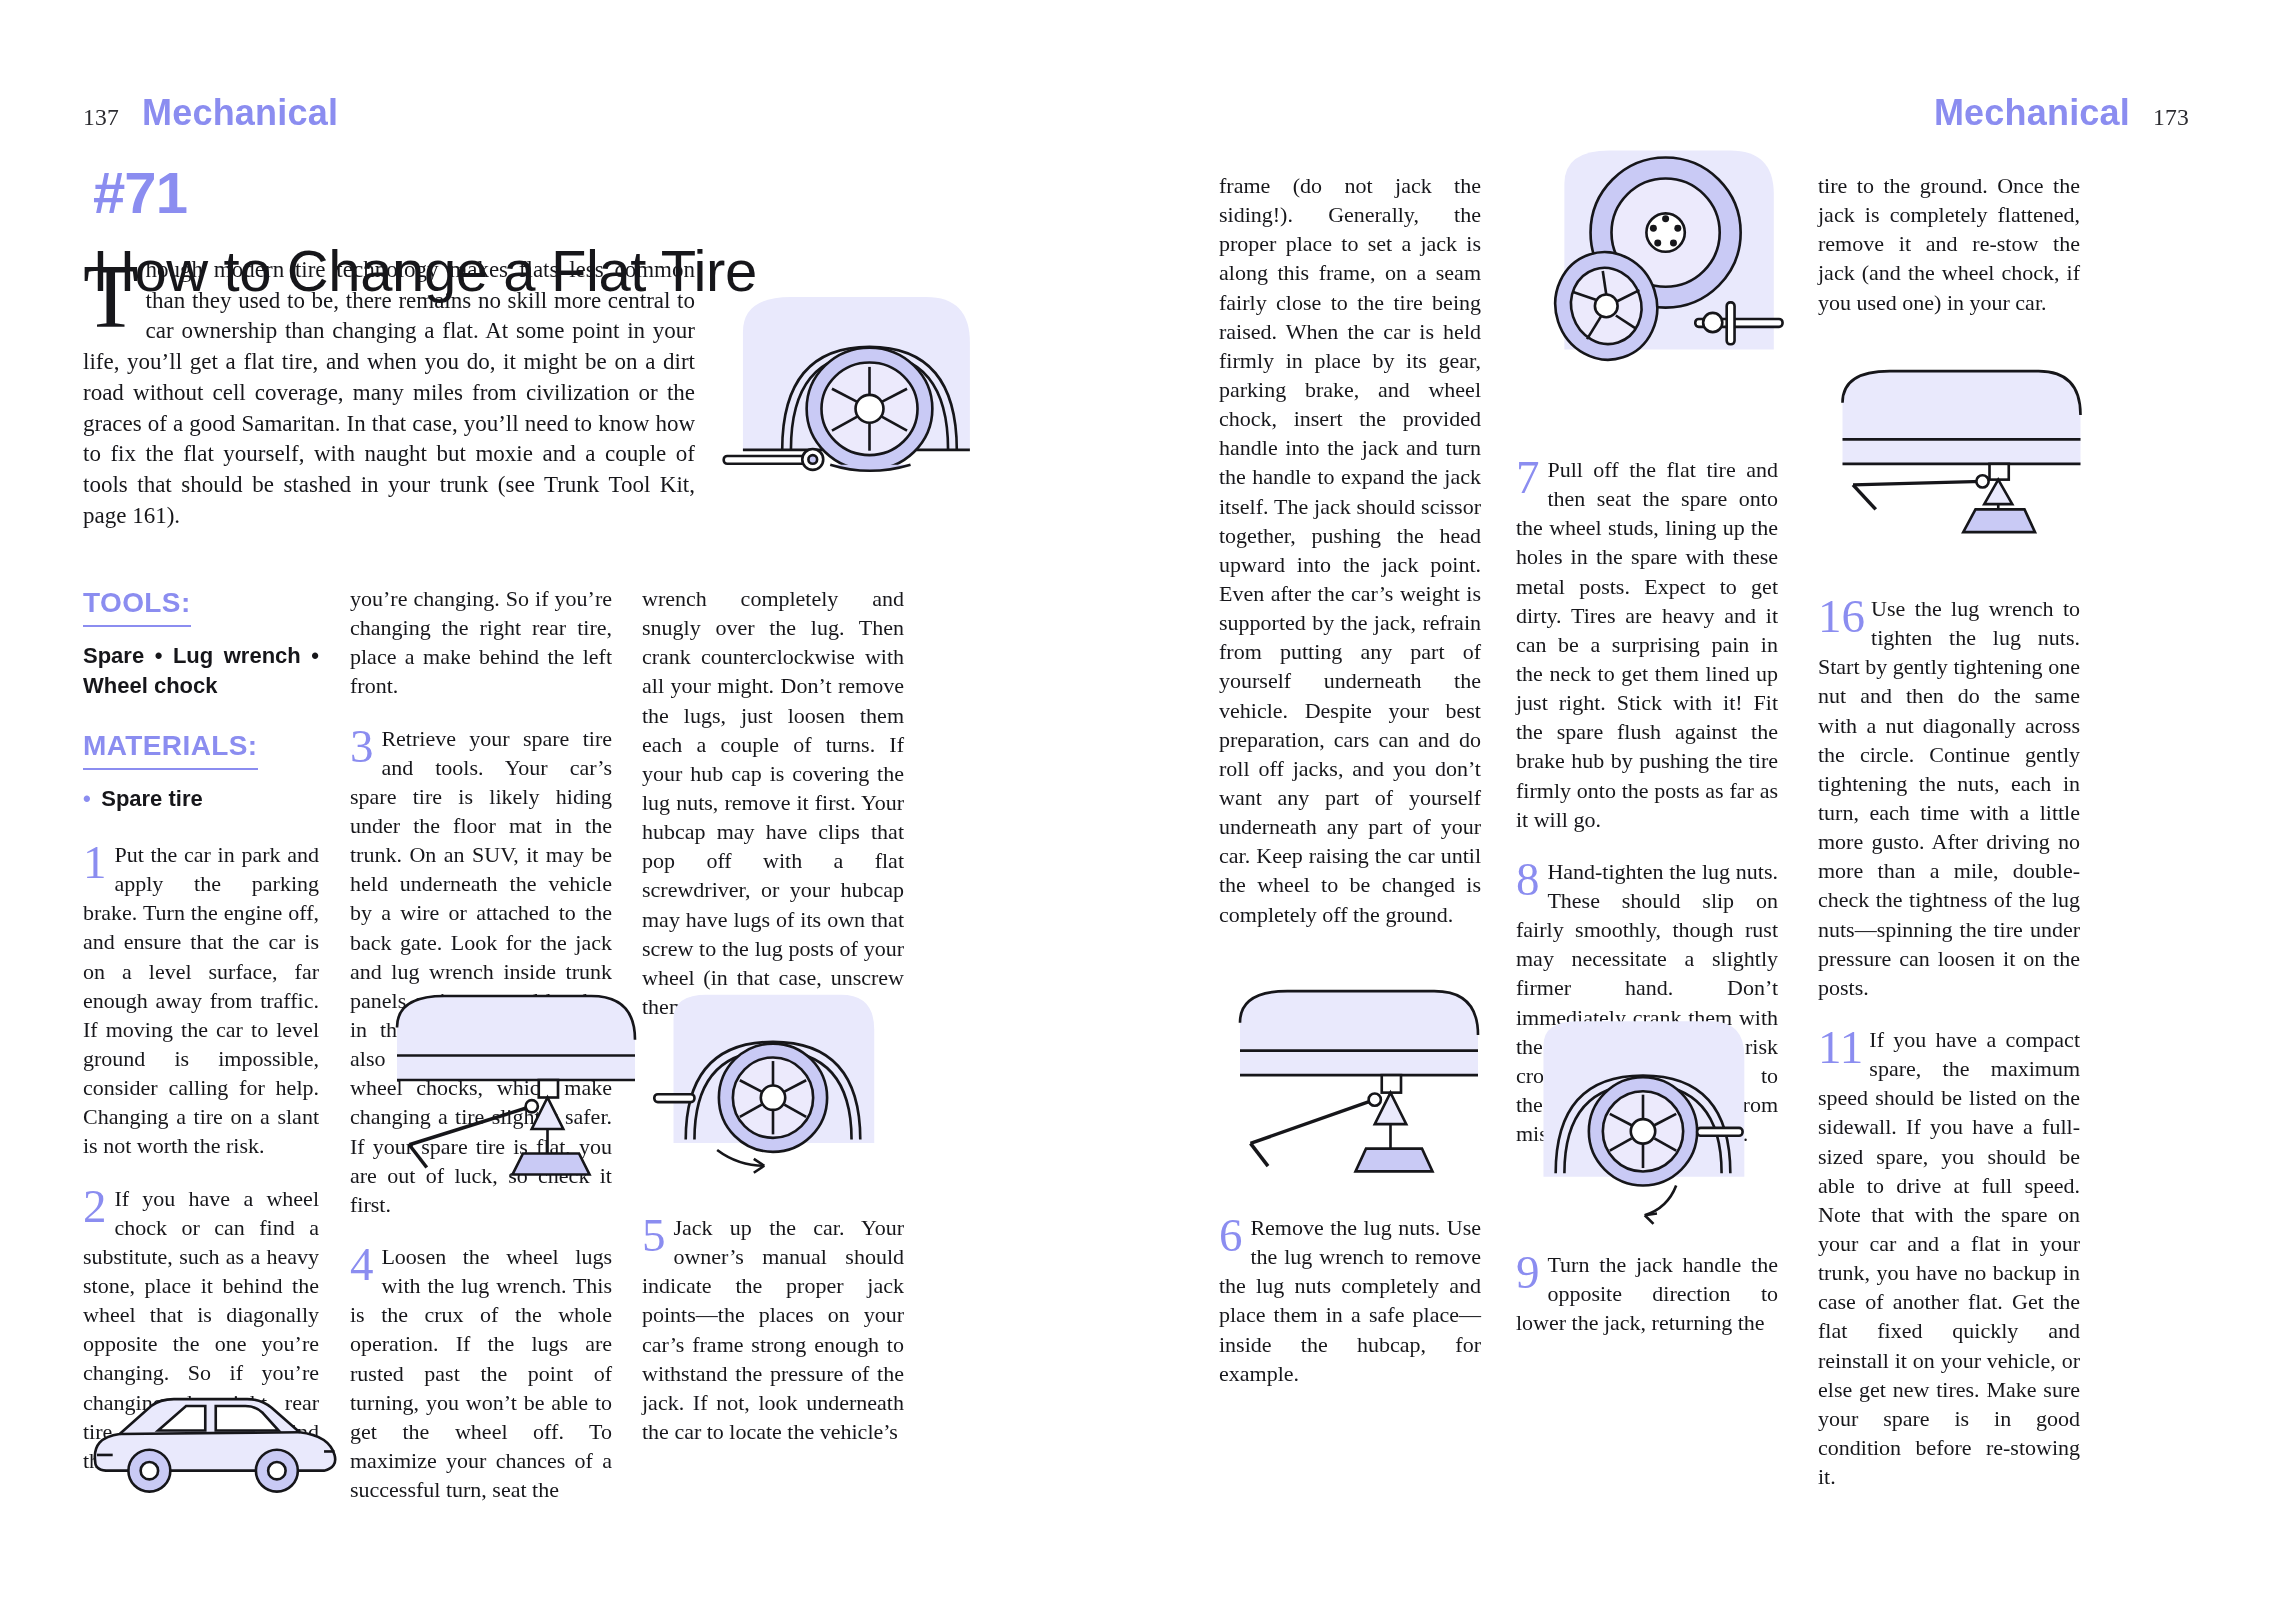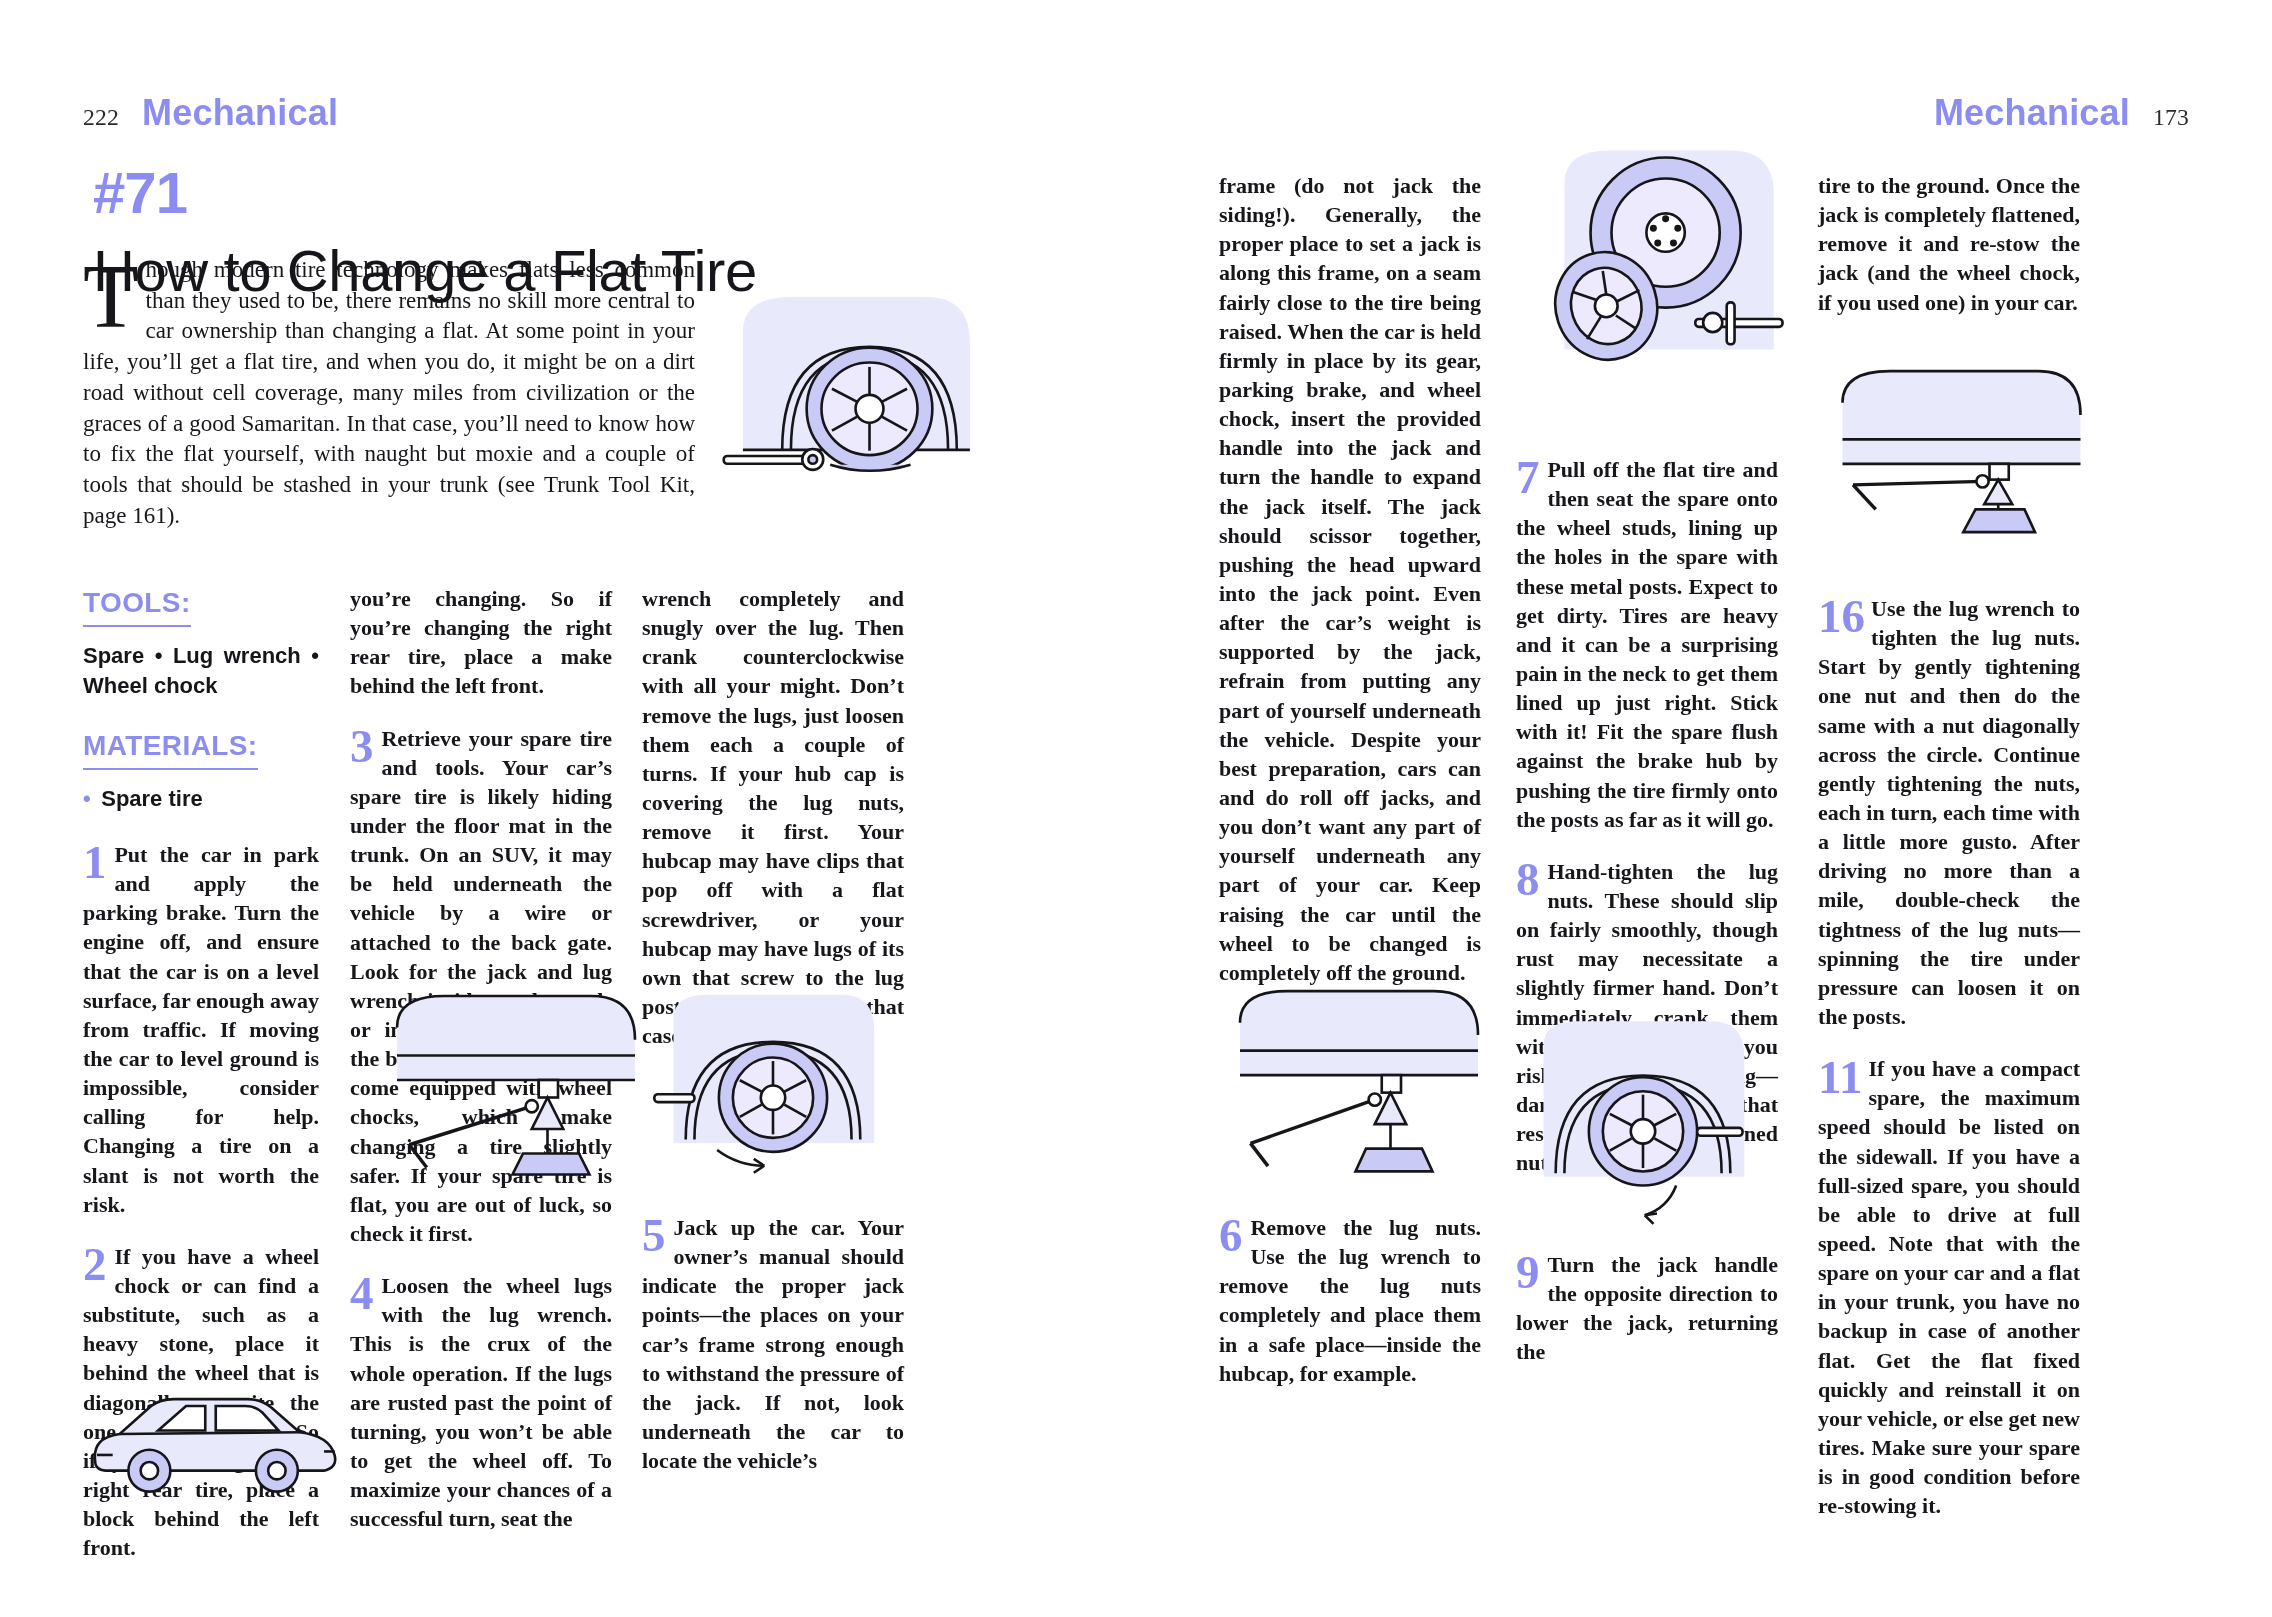--- a/index.html
+++ b/index.html
@@ -103,21 +103,20 @@
   .col {
     position: absolute;
     font-size: 22px;
     line-height: 1.325;
     text-align: justify;
     hyphens: auto;
   }
   .step {
     position: relative;
     margin-bottom: 23px;
-    font-weight: bold;
   }
   .stepnum {
     float: left;
     font-family: "Liberation Serif", serif;
     font-size: 47px;
     line-height: 0.78;
     color: #8b8df0;
     padding: 4.4px 7.9px 0 0;
   }
   .stepnum.wide { padding-right: 6.1px; }
@@ -170,21 +169,21 @@
   .jack-ill  { left: 376px; top: 982px; width: 280px; height: 210px; }
 </style>
 </head>
 <body>
 
 <div class="spread">
 
   <div class="page page-left">
 
     <div class="runhead runhead-left">
-      <span class="folio">222</span>
+      <span class="folio">137</span>
       <span class="sect">Mechanical</span>
     </div>
 
     <div class="title-block">
       <span class="title-num">#71</span>
       <span class="title-text">How to Change a Flat Tire</span>
     </div>
 
     <div class="intro">
       <span class="dropcap">T</span><span>hough modern tire technology makes flats less common than they used to be, there remains no skill more central to car ownership than changing a flat. At some point in your life, you’ll get a flat tire, and when you do, it might be on a dirt road without cell coverage, many miles from civilization or the graces of a good Samaritan. In that case, you’ll need to know how to fix the flat yourself, with naught but moxie and a couple of tools that should be stashed in your trunk (see Trunk Tool Kit, page 161).</span>

